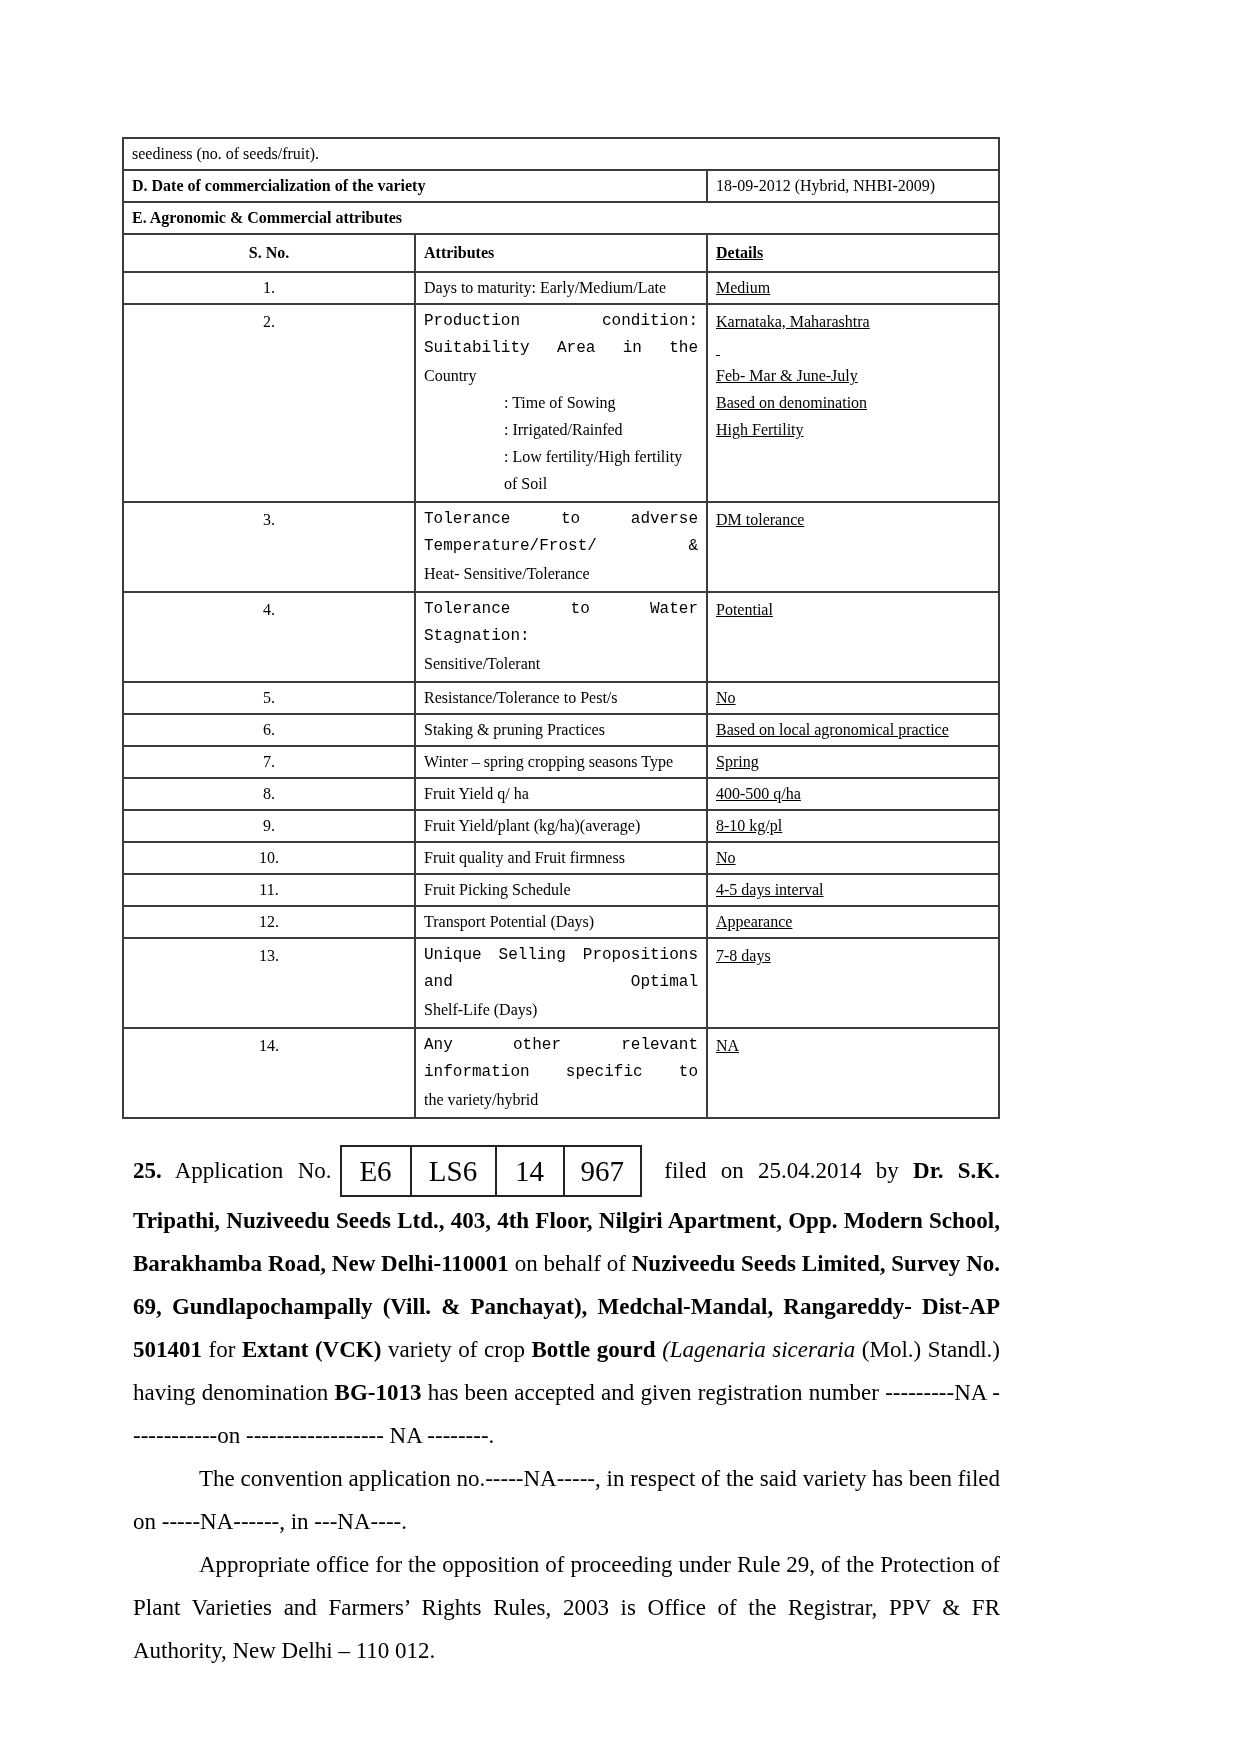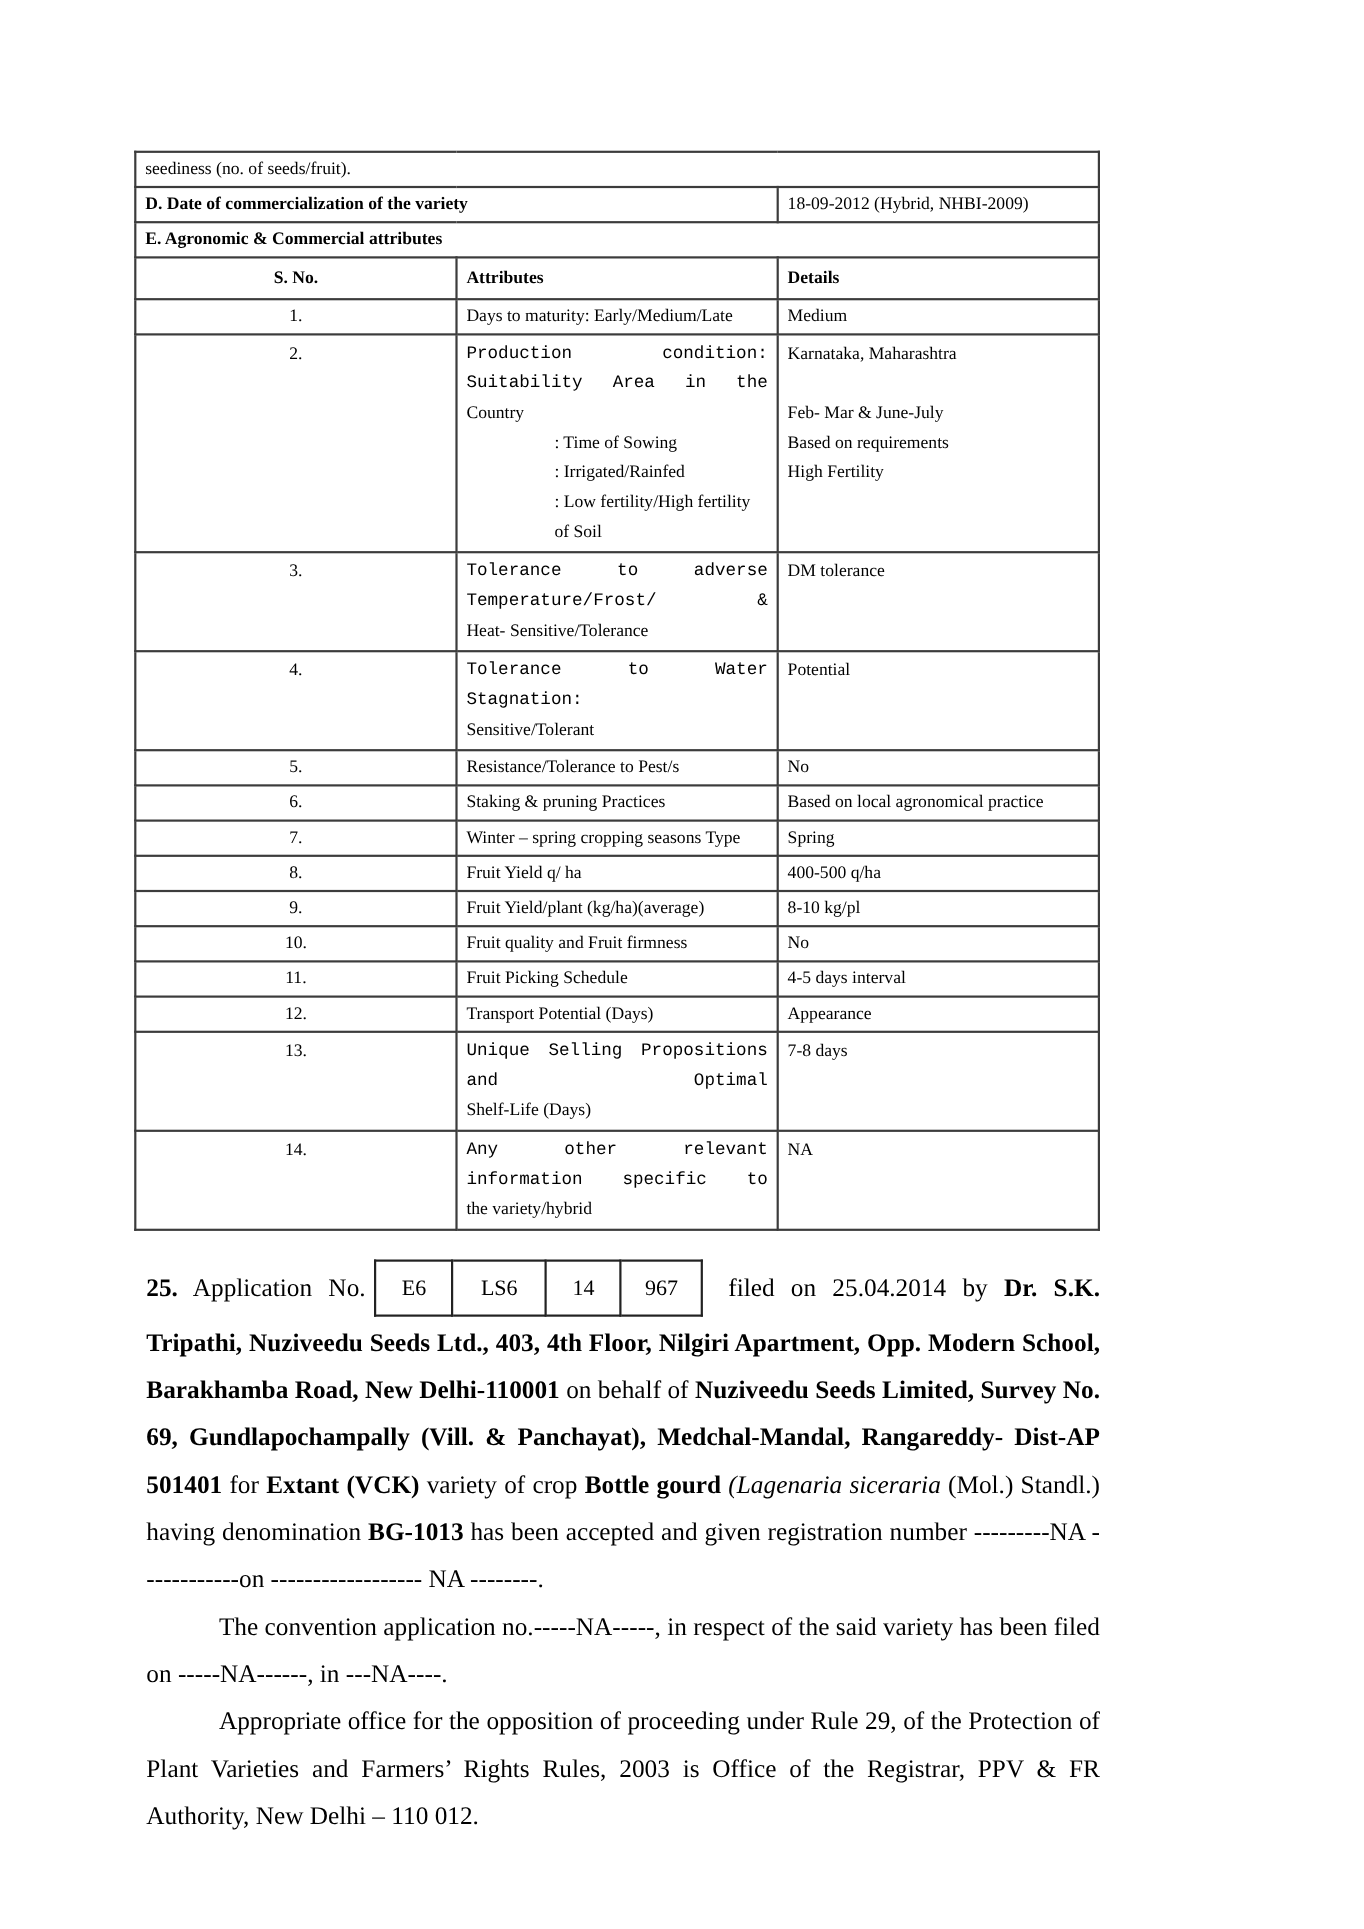--- a/index.html
+++ b/index.html
@@ -26,21 +26,21 @@
     font-size: 16px;
     line-height: 27px;
   }
   table.main td {
     border: 2px solid #3c3c3c;
     padding: 1px 8px 2px 8px;
     vertical-align: top;
   }
   td.col-sno { width: 88px; text-align: center; margin-top: 28px; }
   td.col-attr { width: 420px; }
-  td.col-det { width: 370px; }
+  td.col-det { width: 370px; text-decoration: underline; }
   .bold { font-weight: bold; }
   .attr-line.jfy { text-align: justify; text-align-last: justify; font-family: Liberation Mono, monospace; }
   .attr-line.ind { padding-left: 80px; }
   tr.hdr td { font-weight: bold; padding-top: 4px; padding-bottom: 5px; }
   tr.tall td { padding-top: 3px; padding-bottom: 4px; }
   
   .paras {
     width: 878px;
     margin-top: 28px;
     font-size: 23px;
@@ -59,21 +59,21 @@
     margin: 0 8px;
     position: relative;
     top: -2px;
   }
   .appbox span {
     display: table-cell;
     border: 2px solid #222;
     height: 50px;
     text-align: center;
     vertical-align: middle;
-    font-size: 20px;
+    font-size: 29px;
     line-height: 22px;
     padding: 0 16px;
   }
 </style>
 </head>
 <body>
 
 <div class="content">
 
   <table class="main">
@@ -110,21 +110,21 @@
             <div class="attr-line jfy">Production condition: Suitability Area in the</div>
             <div class="attr-line">Country</div>
             <div class="attr-line ind">: Time of Sowing</div>
             <div class="attr-line ind">: Irrigated/Rainfed</div>
             <div class="attr-line ind">: Low fertility/High fertility of Soil</div>
           </td>
           <td class="col-det">
             <div class="det-line">Karnataka, Maharashtra</div>
             <div class="det-line">&nbsp;</div>
             <div class="det-line">Feb- Mar &amp; June-July</div>
-            <div class="det-line">Based on requirements</div>
+            <div class="det-line">Based on denomination</div>
             <div class="det-line">High Fertility</div>
           </td>
         </tr>
         <tr class="tall">
           <td class="col-sno">3.</td>
           <td class="col-attr">
             <div class="attr-line jfy">Tolerance to adverse Temperature/Frost/ &amp;</div>
             <div class="attr-line">Heat- Sensitive/Tolerance</div>
           </td>
           <td class="col-det">

